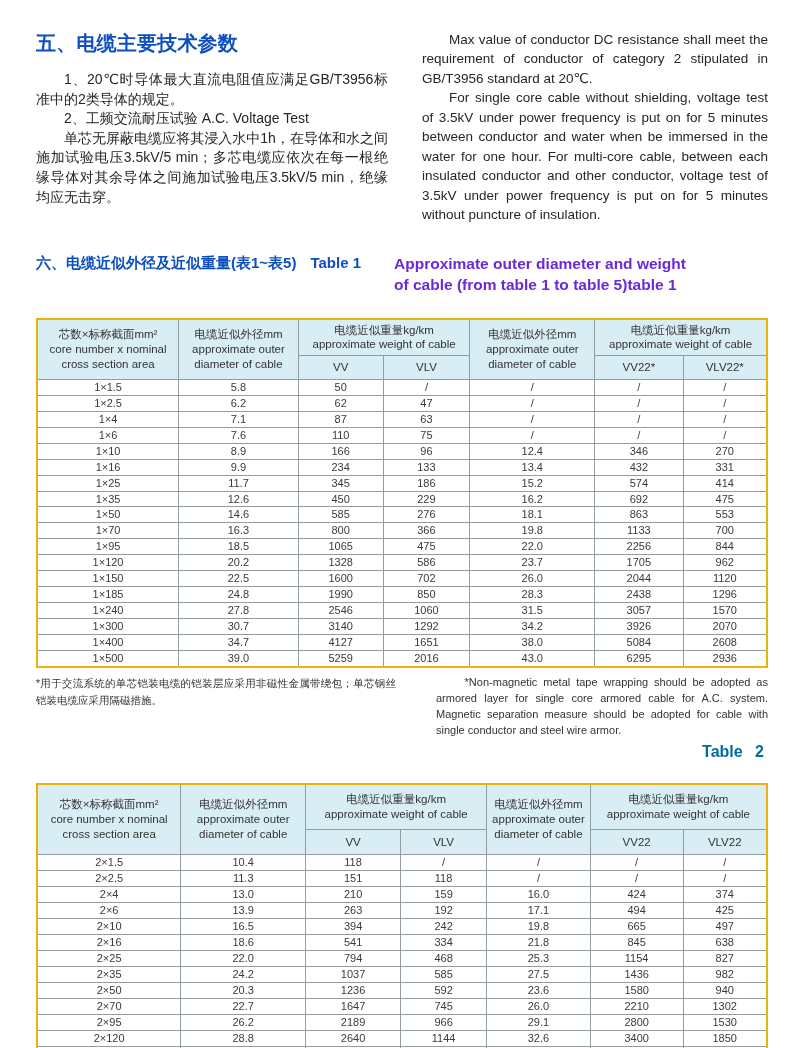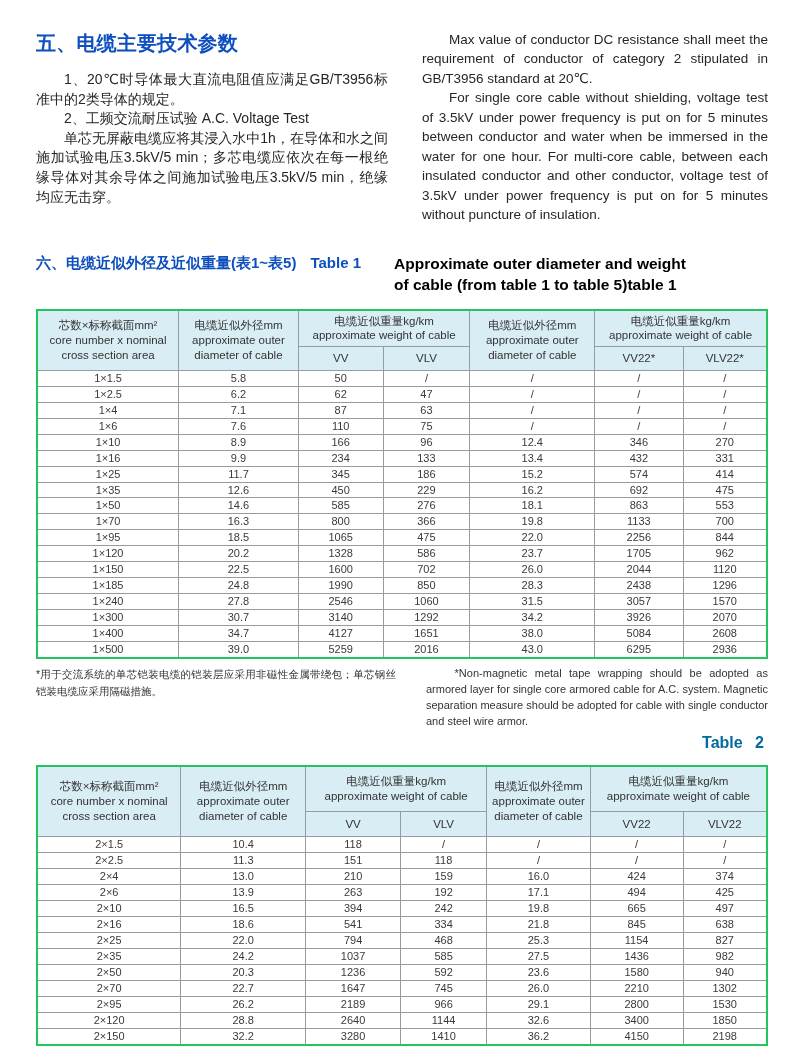--- a/index.html
+++ b/index.html
@@ -28,28 +28,28 @@
   .para {
     margin: 0; font-size: 13.5px; line-height: 1.44;
     text-indent: 2em; text-align: justify; color: #262626;
   }
   .para.zh { font-size: 14px; line-height: 1.4; }
 
   
   .section6 { margin-top: 30px; align-items: flex-start; gap: 6px; }
   .sec6-zh { margin: 0; font-size: 15px; font-weight: bold; color: #0d4fbe; white-space: nowrap; }
   .sec6-zh .suffix { margin-left: 14px; }
-  .sec6-en { margin: 0; font-size: 15.5px; font-weight: bold; color: #000000; line-height: 1.35; }
+  .sec6-en { margin: 0; font-size: 15.5px; font-weight: bold; color: #6d28d9; line-height: 1.35; }
   .sec6-en .line2 { display: flex; justify-content: flex-start; }
 
   
   table.spec {
     width: 100%; border-collapse: collapse; table-layout: fixed;
-    margin-top: 13px;
-    border: 2px solid #22c55e;
+    margin-top: 22px;
+    border: 2px solid #eab308;
   }
   table.spec th, table.spec td {
     border: 1px solid #929ca1;
     font-weight: normal;
     text-align: center; vertical-align: middle;
     padding: 1px 2px;
     overflow: hidden;
   }
   table.spec thead th {
     background: #d9edf5;
@@ -57,21 +57,21 @@
   }
   table.spec tbody td {
     font-size: 11px; line-height: 1.18; color: #3a3a3a;
     height: 15px; background: #ffffff;
   }
   table#table2 tbody td { height: 16px; }
   .hzh { display: inline; }
   .hen { display: inline; }
 
   
-  .footnotes { display: flex; gap: 30px; margin-top: 7px; }
+  .footnotes { display: flex; gap: 40px; margin-top: 7px; }
   .fn-zh {
     margin: 0; width: 360px; flex: none;
     font-size: 10.5px; line-height: 1.65; color: #333; text-align: justify;
   }
   .fn-en {
     margin: 0; flex: 1;
     font-size: 11px; line-height: 1.45; color: #333;
     text-indent: 2.6em; text-align: justify;
   }
 

